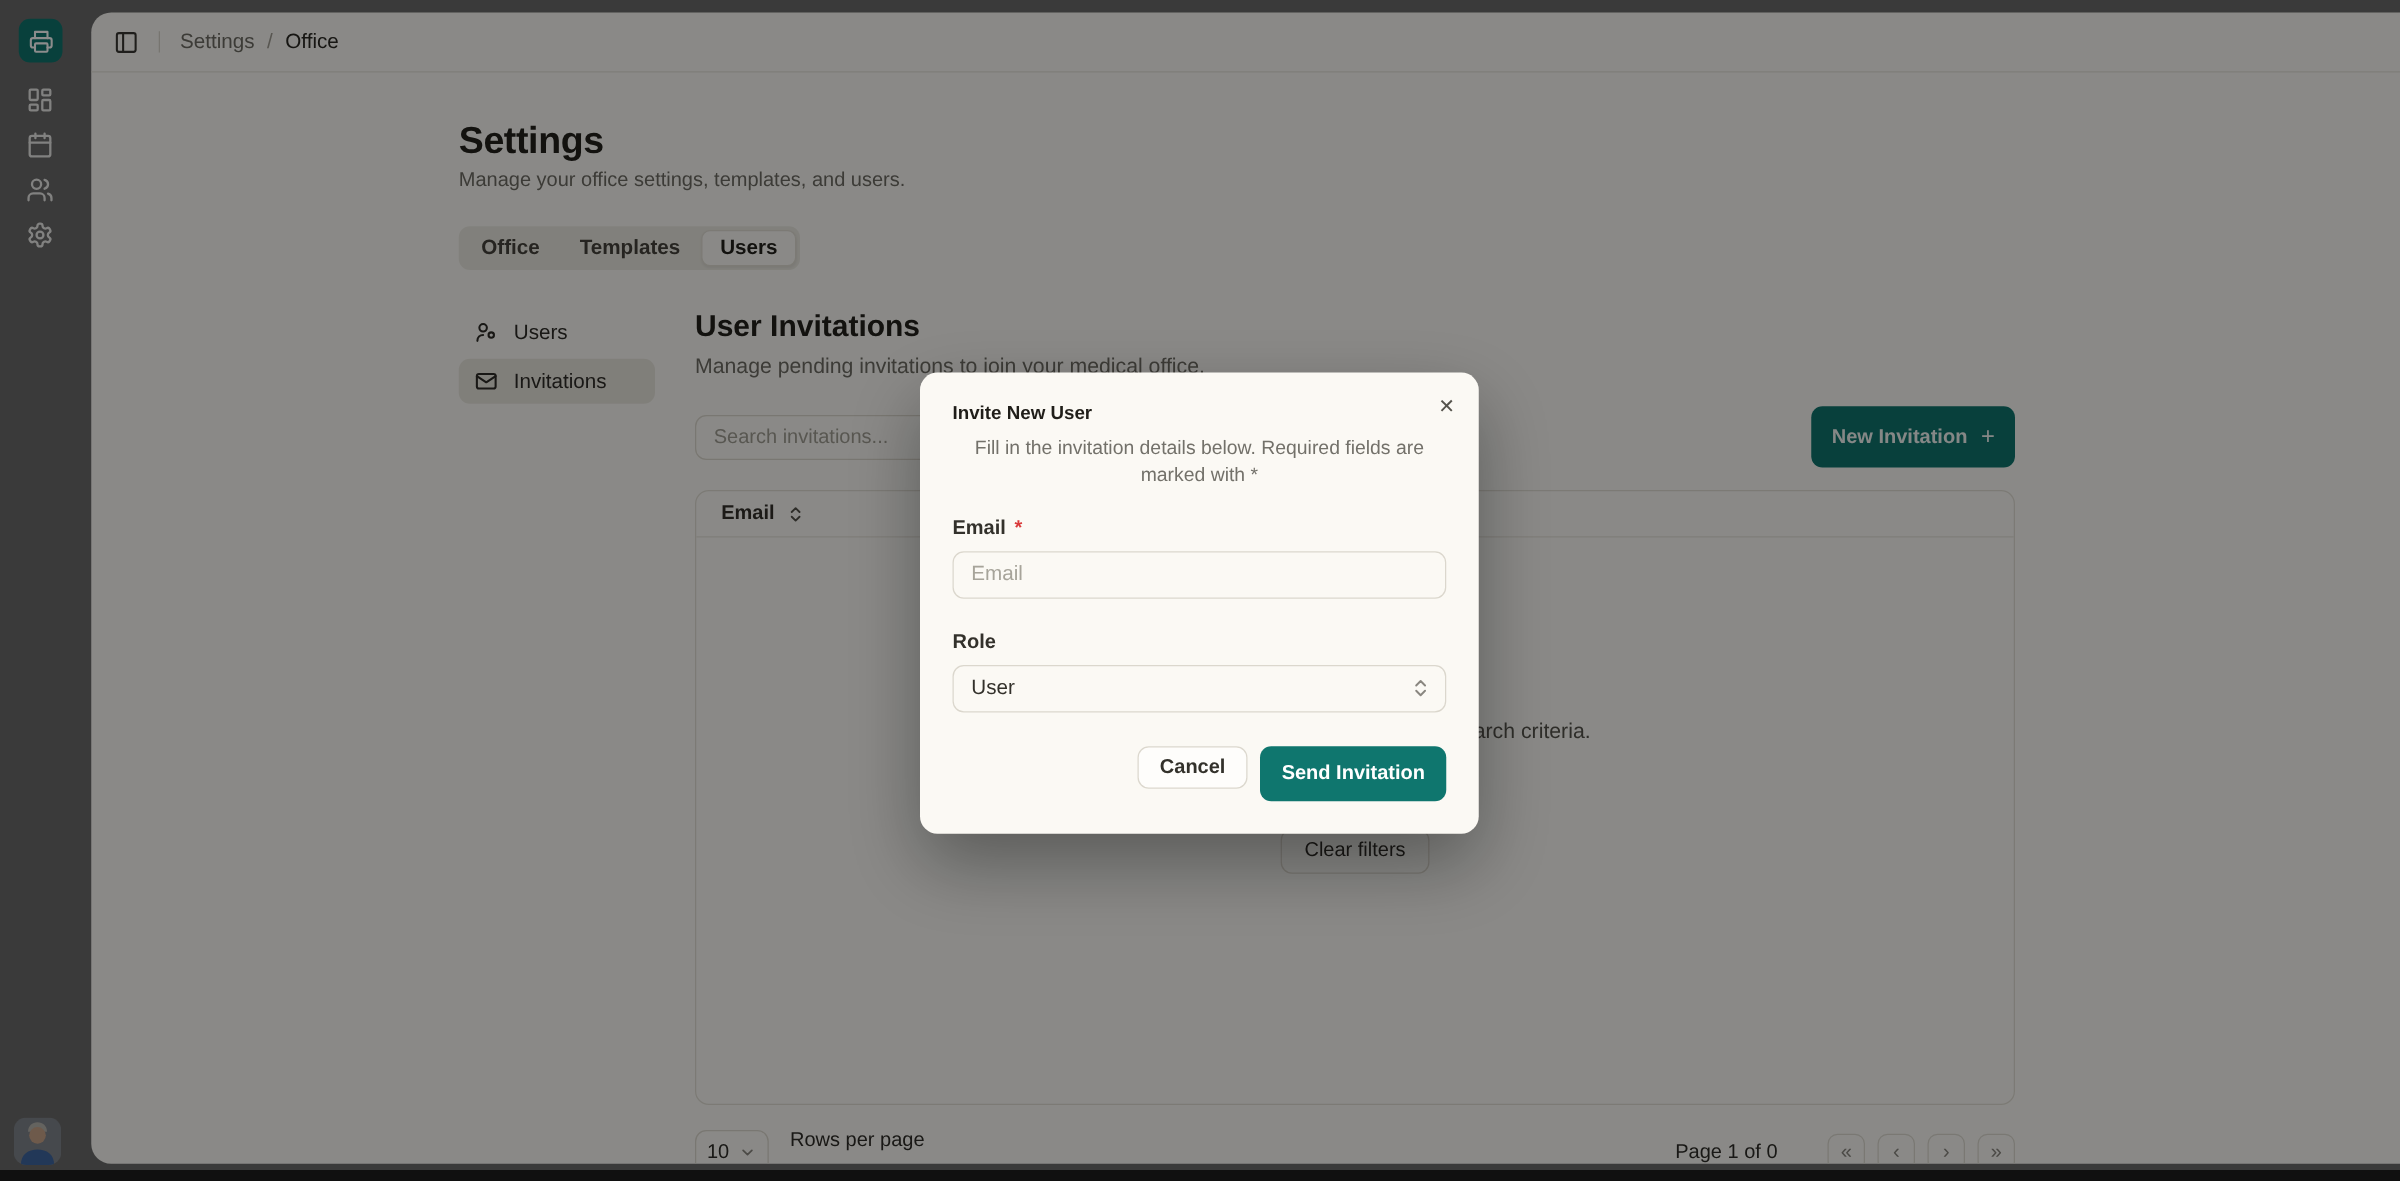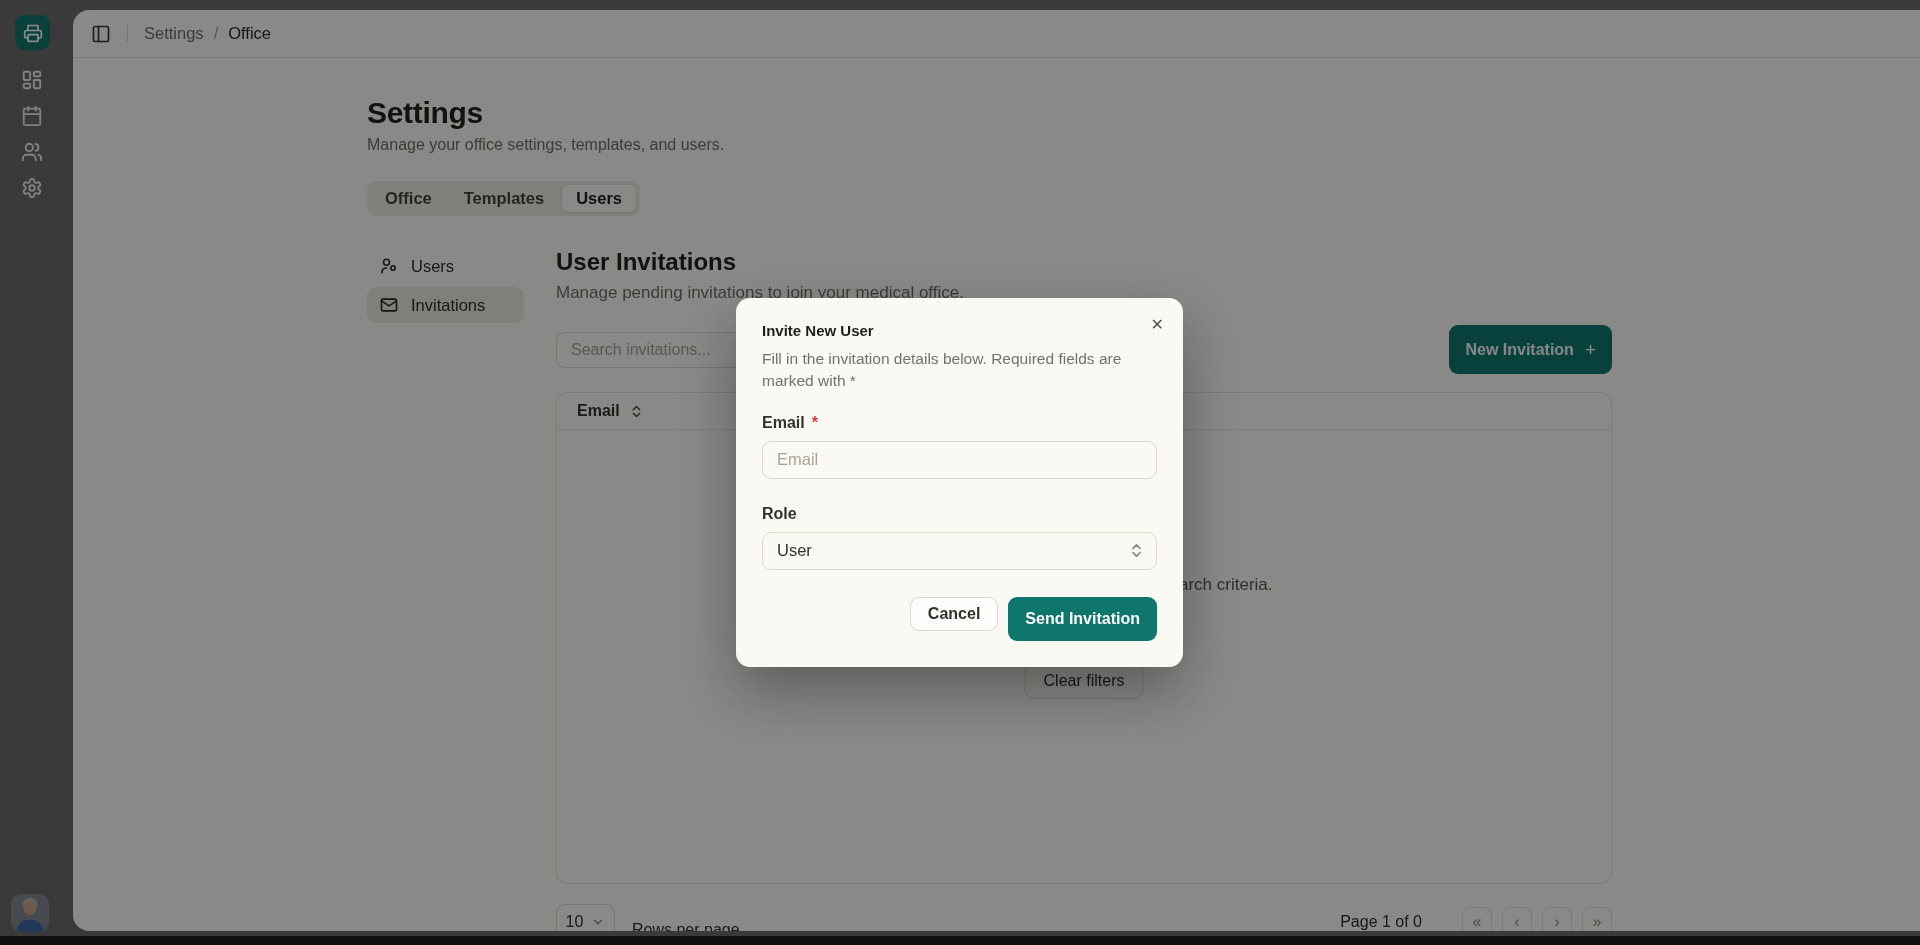--- a/index.html
+++ b/index.html
@@ -93,21 +93,21 @@
   .th-label { font-size:16px; font-weight:600; color:#33312b; }
   .sort-ic { color:#55534c; cursor:pointer; }
   .empty-msg { position:absolute; top:182px; left:0; right:0; text-align:center; font-size:17px; color:#55534c; }
   .clear-btn {
     position:absolute; top:270px; left:50%; transform:translateX(-50%);
     height:36px; padding:0 18px; border:1px solid #ddd9cf; border-radius:9px; background:#fbfaf6;
     font-size:16px; font-weight:500; color:#2f2d28; cursor:pointer; font-family:"Liberation Sans", sans-serif;
   }
 
   .pagination { margin-top:20px; display:flex; align-items:center; justify-content:space-between; }
-  .pag-left { display:flex; align-items:flex-end; gap:17px; }
+  .pag-left { display:flex; align-items:flex-start; gap:17px; }
   .rows-select {
     width:59px; height:35px; border:1px solid #ddd9cf; border-radius:9px; background:none;
     display:flex; align-items:center; justify-content:center; gap:8px; font-size:16px; color:#2f2d28; cursor:pointer;
     font-family:"Liberation Sans", sans-serif;
   }
   .rows-select .ic { color:#8a8780; }
   .rows-label { font-size:16px; font-weight:500; color:#2f2d28; }
   .pag-right { display:flex; align-items:center; gap:40px; }
   .page-info { font-size:16px; font-weight:500; color:#2f2d28; }
   .pager { display:flex; gap:10px; }
@@ -122,21 +122,21 @@
   .modal {
     position:fixed; left:736px; top:298px; width:447px; z-index:50;
     background:#fbf9f4; border-radius:14px; padding:24px 26px 26px;
     box-shadow:0 24px 60px rgba(0,0,0,0.35);
   }
   .modal-close {
     position:absolute; top:13px; right:15px; border:none; background:none; cursor:pointer;
     font-size:16px; color:#55534c; padding:4px;
   }
   .modal-title { font-size:15px; font-weight:700; color:#201e19; }
-  .modal-desc { margin-top:9px; font-size:15.5px; line-height:1.45; color:#73716a; max-width:402px; }
+  .modal-desc { margin-top:9px; font-size:15.5px; line-height:1.45; color:#73716a; max-width:402px;text-align:center; }
   .field-label { margin-top:21px; display:flex; align-items:center; gap:7px; font-size:16px; font-weight:600; color:#33312b; }
   .req { color:#d93a3a; font-weight:600; }
   .text-input {
     margin-top:9px; width:100%; height:38px; border:1px solid #dbd7cd; border-radius:9px; background:#fbf9f4;
     padding:0 14px; font-size:16.5px; color:#33312b; outline:none; font-family:"Liberation Sans", sans-serif;
   }
   .text-input::placeholder { color:#a7a49a; }
   .field-label.role { margin-top:26px; }
   .select-box {
     margin-top:9px; width:100%; height:38px; border:1px solid #dbd7cd; border-radius:9px; background:none;

